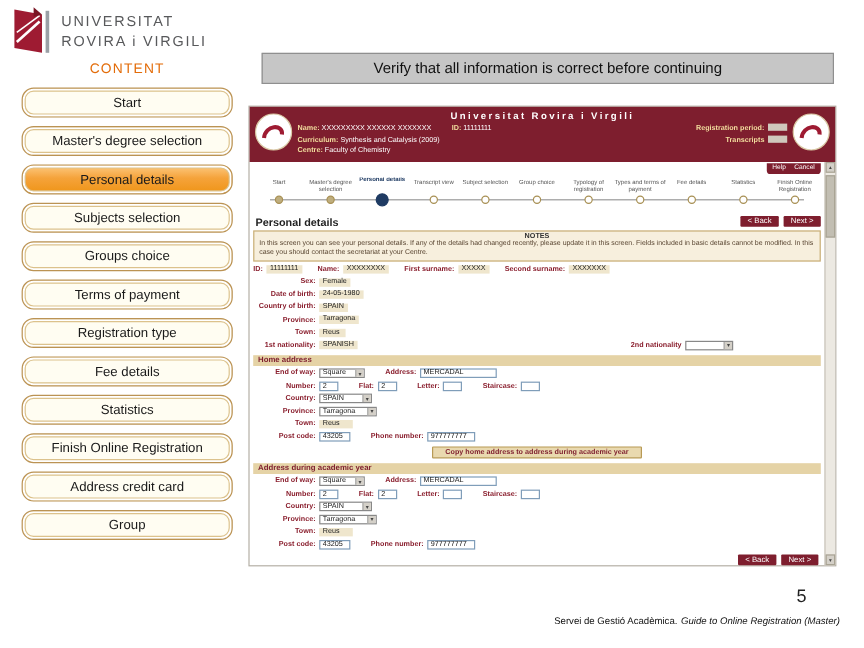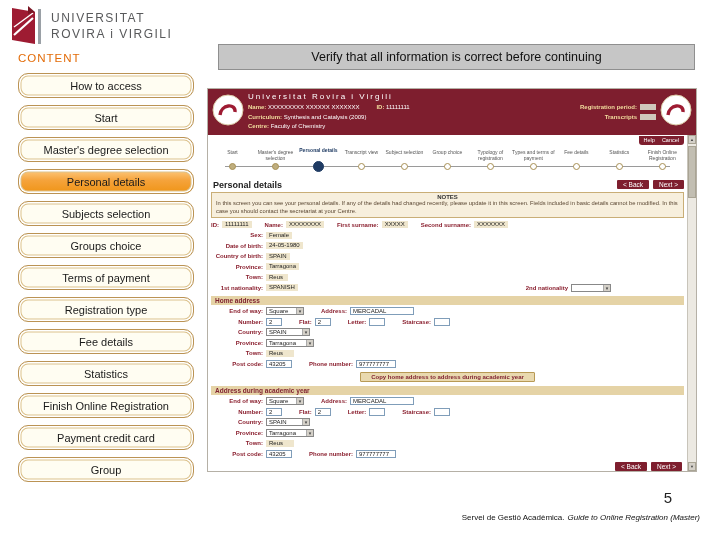--- a/index.html
+++ b/index.html
@@ -10,32 +10,32 @@
   .logo { position:absolute; left:10px; top:5px; display:flex; align-items:center; gap:7px; }
   .logo-text { color:#58595b; font-size:12px; letter-spacing:1.5px; line-height:1.35; }
 
   
   .instruction { position:absolute; left:218px; top:44px; width:477px; height:26px;
     background:#c6c6c6; border:1px solid #8f8f8f; display:flex; align-items:center;
     justify-content:center; font-size:12.5px; color:#111; }
 
   
   .sidebar { position:absolute; left:18px; top:52px; width:176px; }
-  .sidebar-title { text-align:left; color:#e36c09; font-size:11.5px; letter-spacing:1px; margin-bottom:9px; }
+  .sidebar-title { text-align:center; color:#e36c09; font-size:11.5px; letter-spacing:1px; margin-bottom:9px; }
   .side-btn { height:25px; margin-bottom:7px; border:1px solid #bb9354; border-radius:10px;
     background:#fffdf2; box-shadow: inset 0 0 0 1.5px #ffffff, inset 0 0 0 2.5px #dcc28c;
     display:flex; align-items:center; justify-content:center; font-size:11px; color:#1a1a1a; cursor:pointer; }
   .side-btn.active { background:linear-gradient(180deg,#fdc97f 0%,#f5a33b 45%,#ef9416 100%); }
 
   
   .app { position:absolute; left:207px; top:88px; width:490px; height:384px;
     border:1px solid #b5b0a6; background:#fff; display:flex; flex-direction:column; }
   .app-header { height:46px; background:#7e1e2e; display:flex; align-items:flex-start; padding:2px 4px; flex:0 0 auto; }
   .hdr-center { flex:1; padding:0 4px; }
-  .hdr-univ { color:#fff; font-weight:normal; font-size:8px; letter-spacing:2px; margin:1px 0 2px 0; }
+  .hdr-univ { text-align:center; color:#fff; font-weight:bold; font-size:8px; letter-spacing:2px; margin:1px 0 2px 0; }
   .hdr-fields { display:flex; font-size:6px; gap:10px; }
   .hf-left div, .hf-right div { line-height:1.6; white-space:nowrap; }
   .hl { color:#f2dd9e; font-weight:bold; }
   .hv { color:#ffffff; }
   .hf-id { white-space:nowrap; line-height:1.6; }
   .hf-right { margin-left:auto; text-align:right; }
   .ph-box { display:inline-block; width:16px; height:6px; background:#cfc8bc; margin-left:3px; vertical-align:middle; }
   .app-logo { flex:0 0 auto; margin-top:3px; }
 
   .help-tab { position:absolute; top:47px; right:12px; background:#7e1e2e; color:#fff;
@@ -118,23 +118,20 @@
   </div>
 
   <div class="instruction">
     <span>Verify that all information is correct before continuing</span>
   </div>
 
   <div class="sidebar">
     <div class="sidebar-title">CONTENT</div>
     <div>
 
-        <div class="side-btn">
-          <span>How to access</span>
-        </div>
 
         <div class="side-btn">
           <span>Start</span>
         </div>
 
         <div class="side-btn">
           <span>Master's degree selection</span>
         </div>
 
         <div class="side-btn active">
@@ -164,21 +161,21 @@
 
         <div class="side-btn">
           <span>Statistics</span>
         </div>
 
         <div class="side-btn">
           <span>Finish Online Registration</span>
         </div>
 
         <div class="side-btn">
-          <span>Payment credit card</span>
+          <span>Address credit card</span>
         </div>
 
         <div class="side-btn">
           <span>Group</span>
         </div>
       </div>
   </div>
 
   <div class="app">
 

